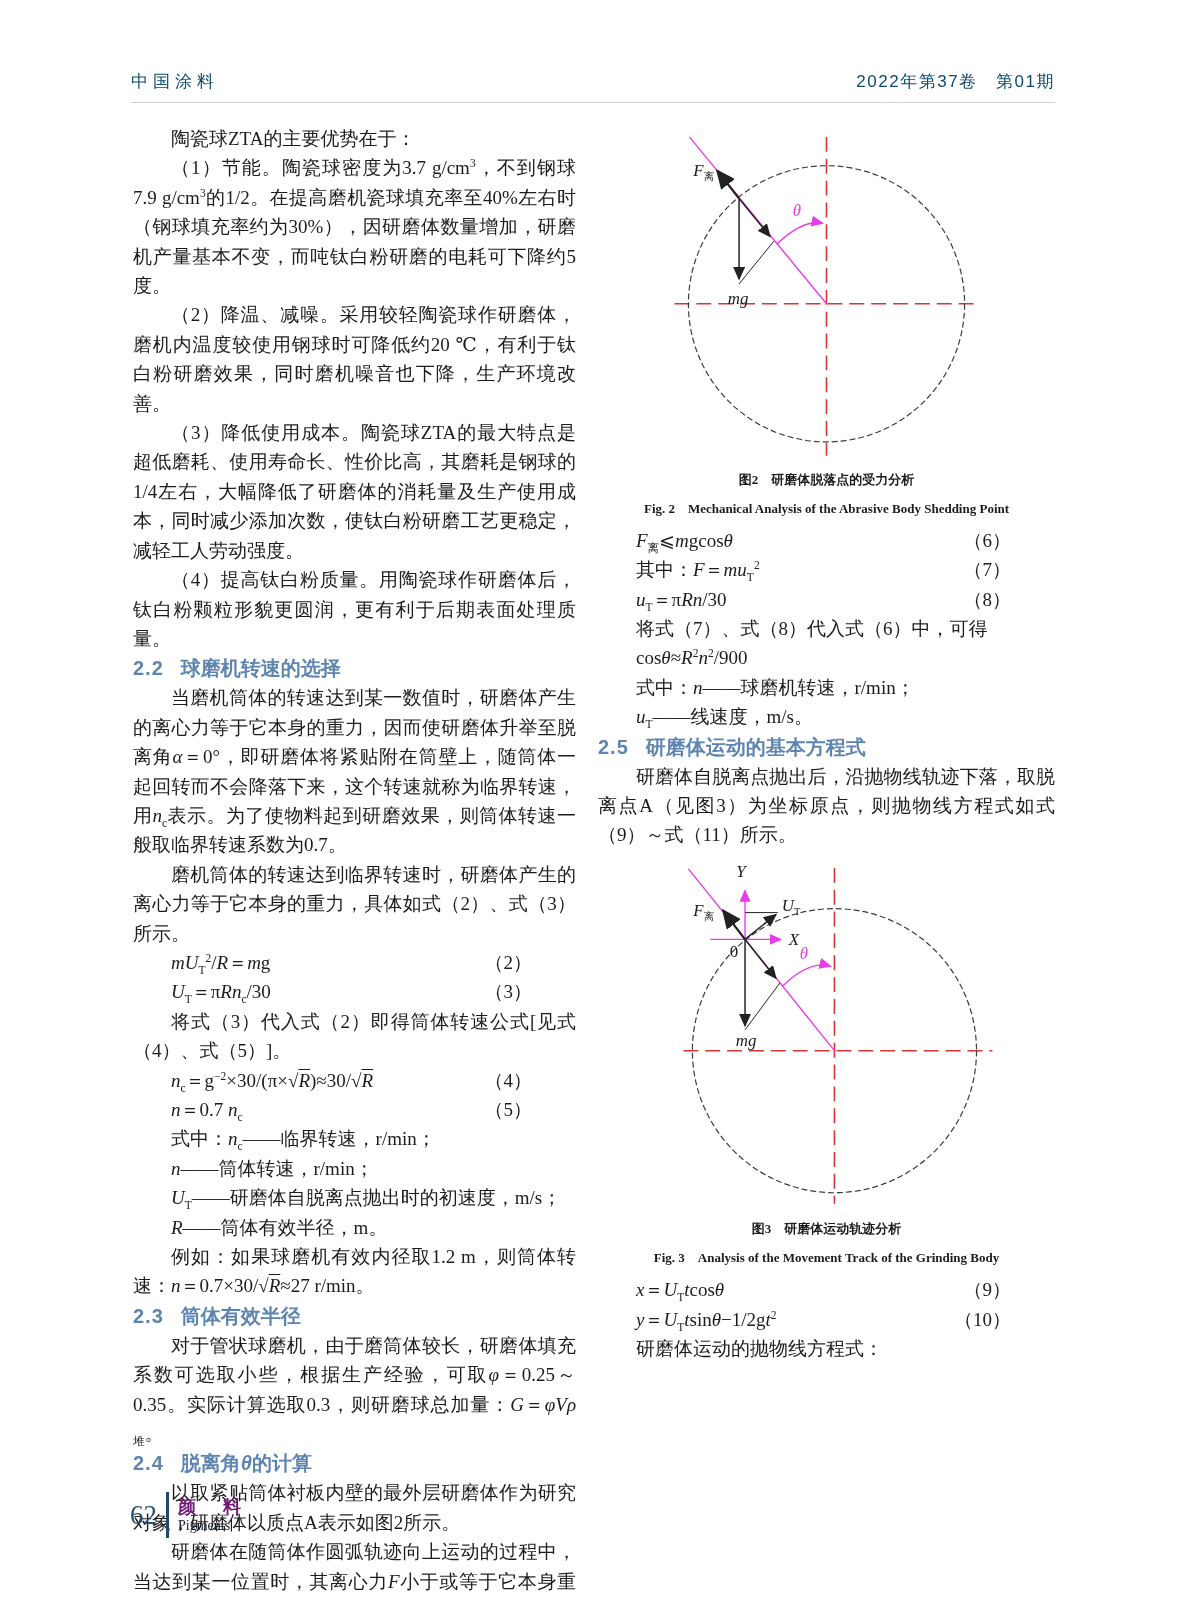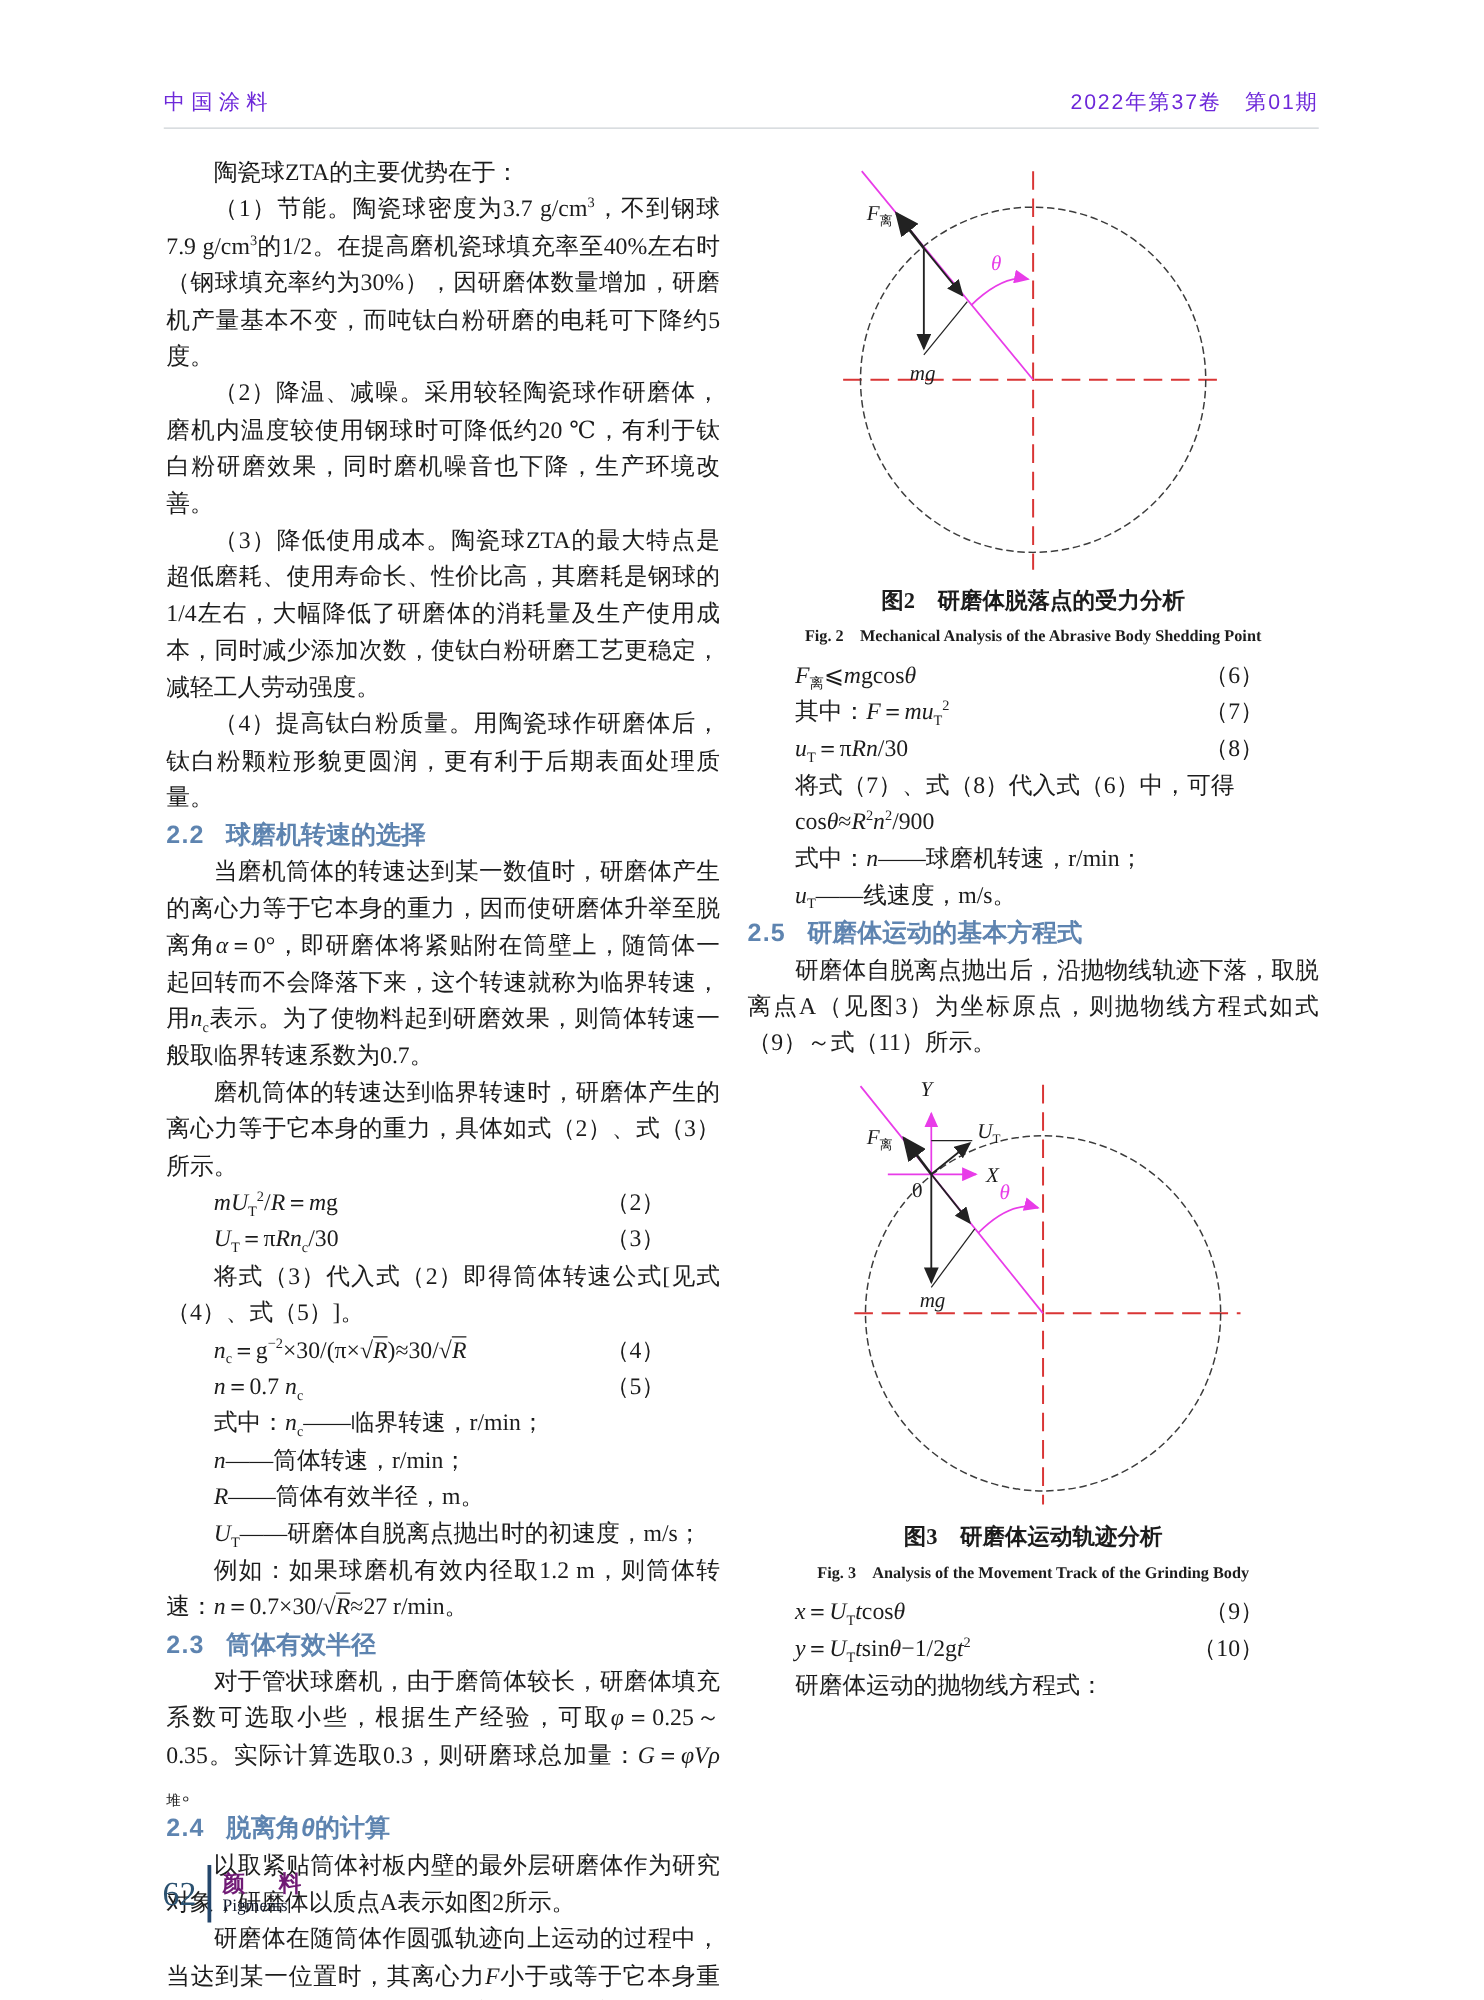--- a/index.html
+++ b/index.html
@@ -1,40 +1,40 @@
 <!DOCTYPE html>
 <html><head>
 <meta charset="utf-8">
 <style>
   html,body{margin:0;padding:0;background:#ffffff;}
   .page{position:relative;width:1187px;height:1600px;background:#fff;overflow:hidden;
         font-family:"Liberation Serif","DejaVu Serif",serif;color:#1c1c1c;}
   
   .hdr{position:absolute;left:131px;right:132px;top:70px;display:flex;justify-content:space-between;
        align-items:flex-end;padding-bottom:9px;border-bottom:1.5px solid #cdd2d6;
-       font-family:"Liberation Sans","DejaVu Sans",sans-serif;font-size:17px;color:#6d28d9;}
+       font-family:"Liberation Sans","DejaVu Sans",sans-serif;font-size:17px;color:#0c4a6e;}
   .hdr .l{letter-spacing:5px;}
   .hdr .r{letter-spacing:1.5px;}
   
   .cols{position:absolute;left:133px;top:124px;width:922px;display:flex;gap:22px;}
   .col{font-size:19px;line-height:29.4px;text-align:justify;}
   .col-left{width:443px;}
   .col-right{width:457px;}
   p.para{margin:0;text-indent:2em;}
   p.para.noind{text-indent:0;}
   p.para.def{text-align:left;}
   .sec{font-family:Liberation Sans, sans-serif;font-weight:bold;color:#5e84b0;
        font-size:20px;line-height:30px;text-align:left;}
   .sec .sec-num{margin-right:17px;letter-spacing:1px;}
   .eq{display:flex;justify-content:space-between;align-items:baseline;
       padding-left:2em;padding-right:44px;text-align:left;}
   sub,sup{font-size:11.5px;line-height:0;}
   .ov{text-decoration:overline;}
   .cap{text-align:center;font-weight:bold;}
-  .cap-cn{font-size:18px;line-height:30px;margin-top:5px;}
+  .cap-cn{font-size:13px;line-height:30px;margin-top:5px;}
   .cap-en{font-size:13px;line-height:28px;margin-bottom:3px;}
   .figwrap{width:100%;}
   .figwrap svg{display:block;width:100%;height:auto;}
   
   .ftr{position:absolute;left:130px;top:1492px;display:flex;align-items:center;color:#2b5170;}
   .ftr .num{font-size:27px;margin-right:9px;}
   .ftr .bar{width:3px;height:46px;background:#24466b;margin-right:9px;}
   .ftr .stack{display:flex;flex-direction:column;justify-content:center;}
   .ftr .cn{font-family:"Liberation Sans","DejaVu Sans",sans-serif;font-weight:bold;font-size:18px;
            letter-spacing:11px;color:#701a75;line-height:22px;}
@@ -82,22 +82,22 @@
         <div class="eq">
           <span class="eq-b"><i>n</i><sub>c</sub>＝g<sup>−2</sup>×30/(π×√<i class="ov">R</i>)≈30/√<i class="ov">R</i></span>
           <span class="eq-n">（4）</span>
         </div>
         <div class="eq">
           <span class="eq-b"><i>n</i>＝0.7 <i>n</i><sub>c</sub></span>
           <span class="eq-n">（5）</span>
         </div>
         <p class="para def">式中：<i>n</i><sub>c</sub>——临界转速，r/min；</p>
         <p class="para def"><i>n</i>——筒体转速，r/min；</p>
+        <p class="para def"><i>U</i><sub>T</sub>——研磨体自脱离点抛出时的初速度，m/s；</p>
         <p class="para def"><i>R</i>——筒体有效半径，m。</p>
-        <p class="para def"><i>U</i><sub>T</sub>——研磨体自脱离点抛出时的初速度，m/s；</p>
         <p class="para">例如：如果球磨机有效内径取1.2 m，则筒体转速：<i>n</i>＝0.7×30/√<i class="ov">R</i>≈27 r/min。</p>
         <div class="sec"><span class="sec-num">2.3</span><span class="sec-title">筒体有效半径</span></div>
         <p class="para">对于管状球磨机，由于磨筒体较长，研磨体填充系数可选取小些，根据生产经验，可取<i>φ</i>＝0.25～0.35。实际计算选取0.3，则研磨球总加量：<i>G</i>＝<i>φVρ</i><sub>堆</sub>。</p>
         <div class="sec"><span class="sec-num">2.4</span><span class="sec-title">脱离角<i>θ</i>的计算</span></div>
         <p class="para">以取紧贴筒体衬板内壁的最外层研磨体作为研究对象，研磨体以质点A表示如图2所示。</p>
         <p class="para">研磨体在随筒体作圆弧轨迹向上运动的过程中，当达到某一位置时，其离心力<i>F</i>小于或等于它本身重力的径向分力gcos，研磨体就离开圆弧轨迹，开始</p>
       </div>
     <div class="col col-right" id="col-right">
         <div class="figwrap">
     <svg viewBox="0 0 460 338" xmlns="http://www.w3.org/2000/svg">

